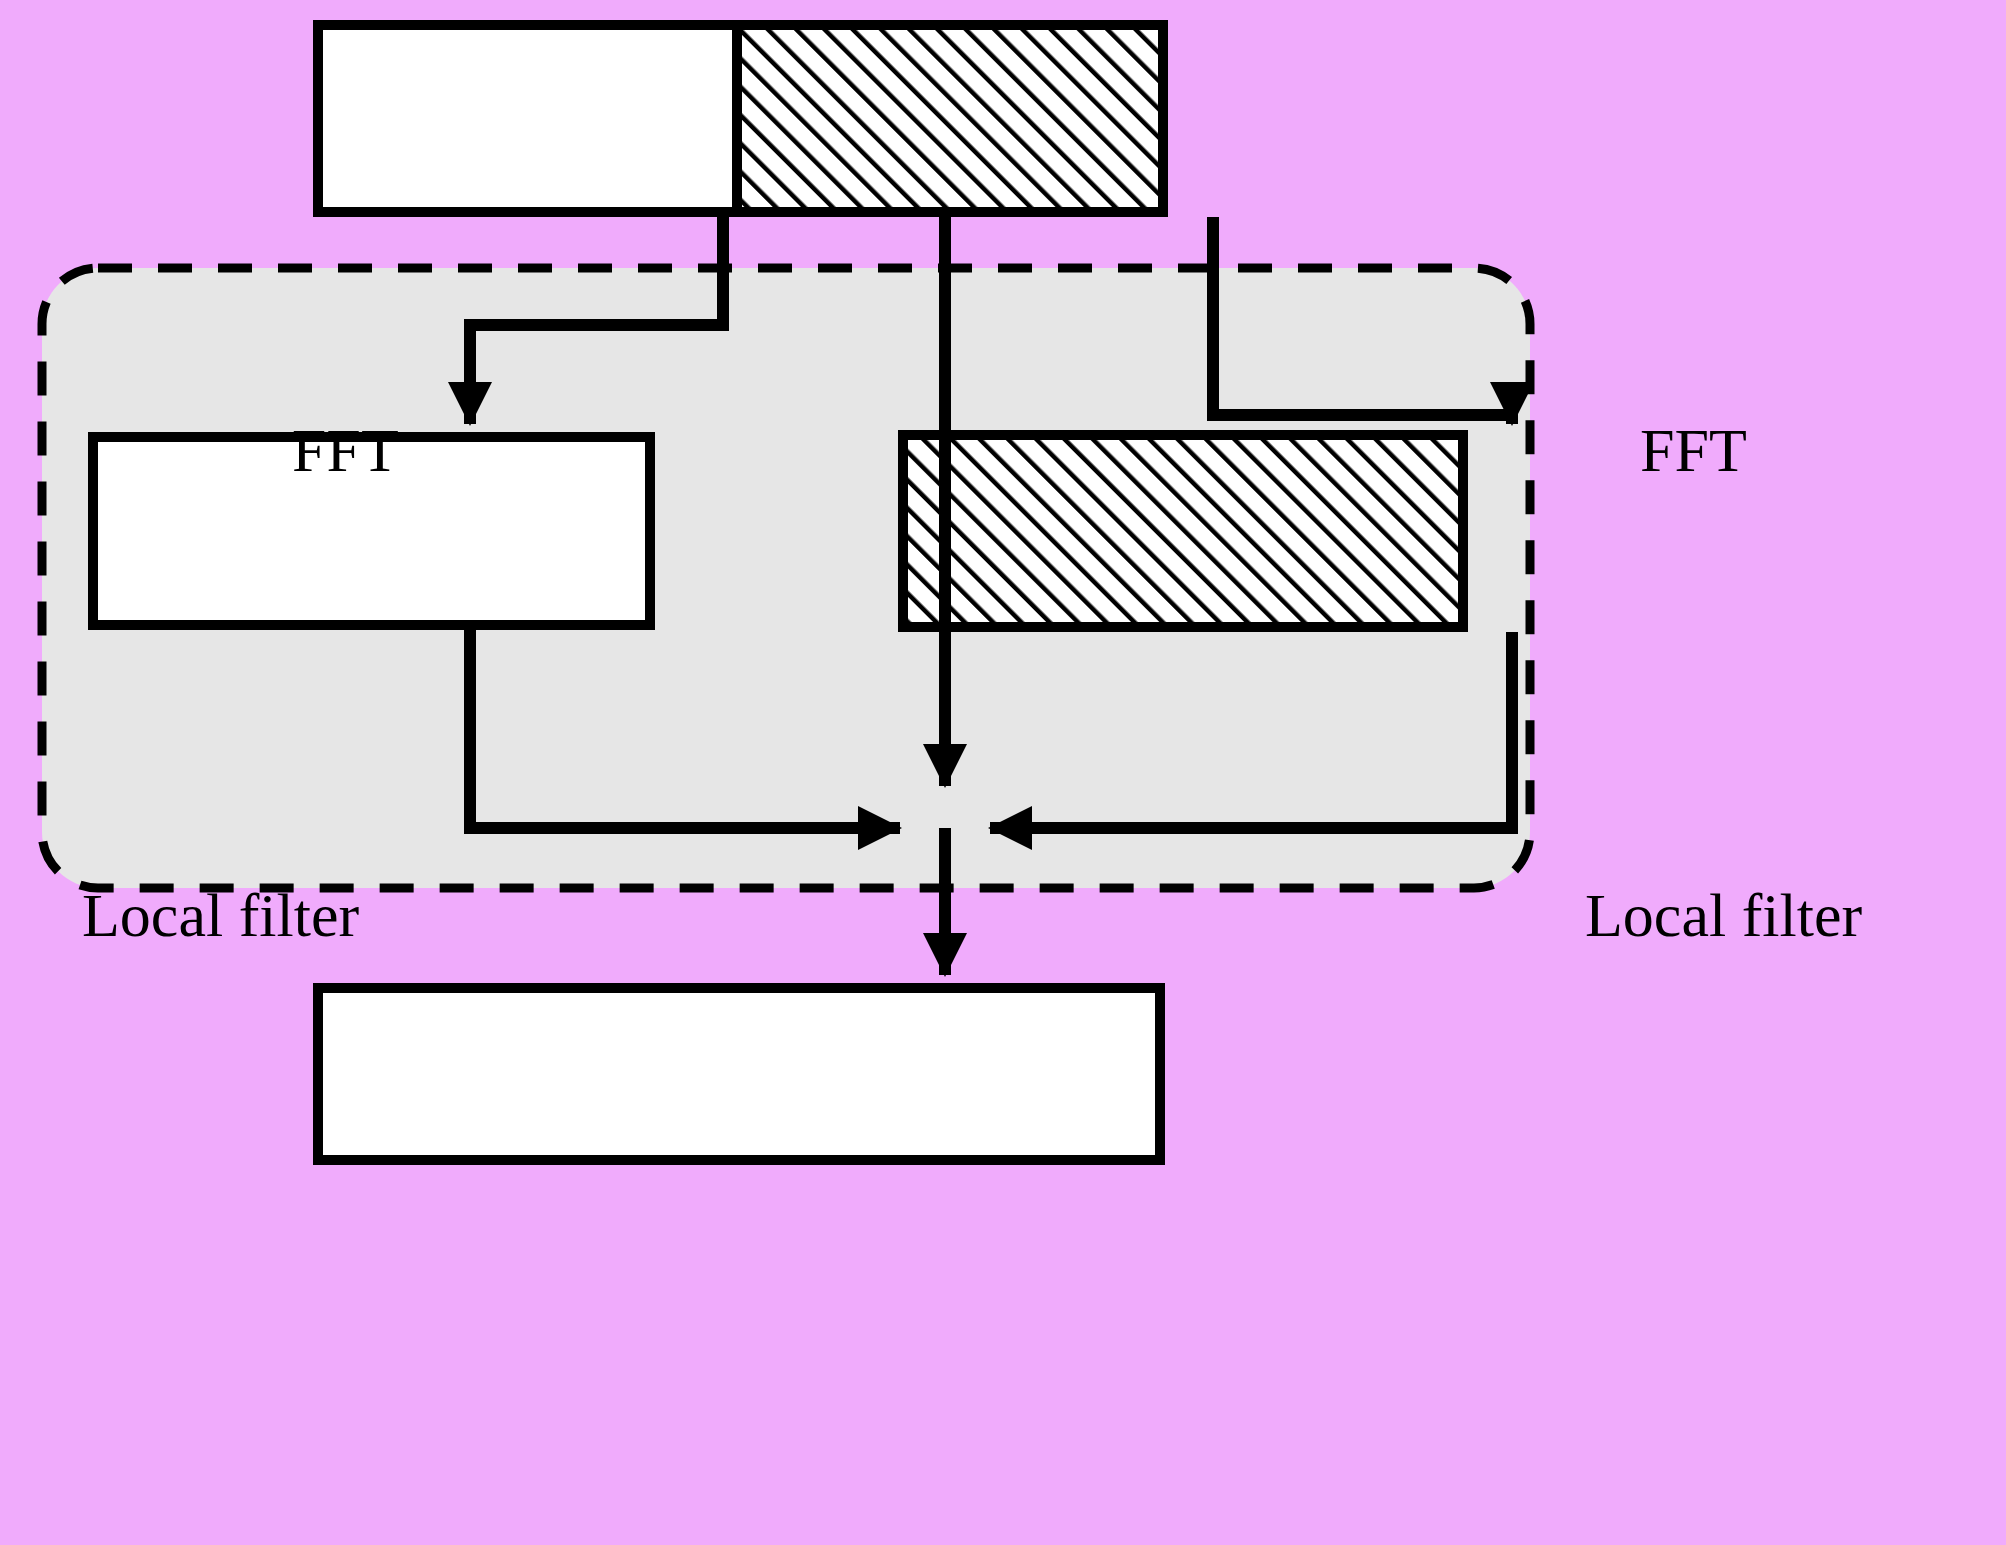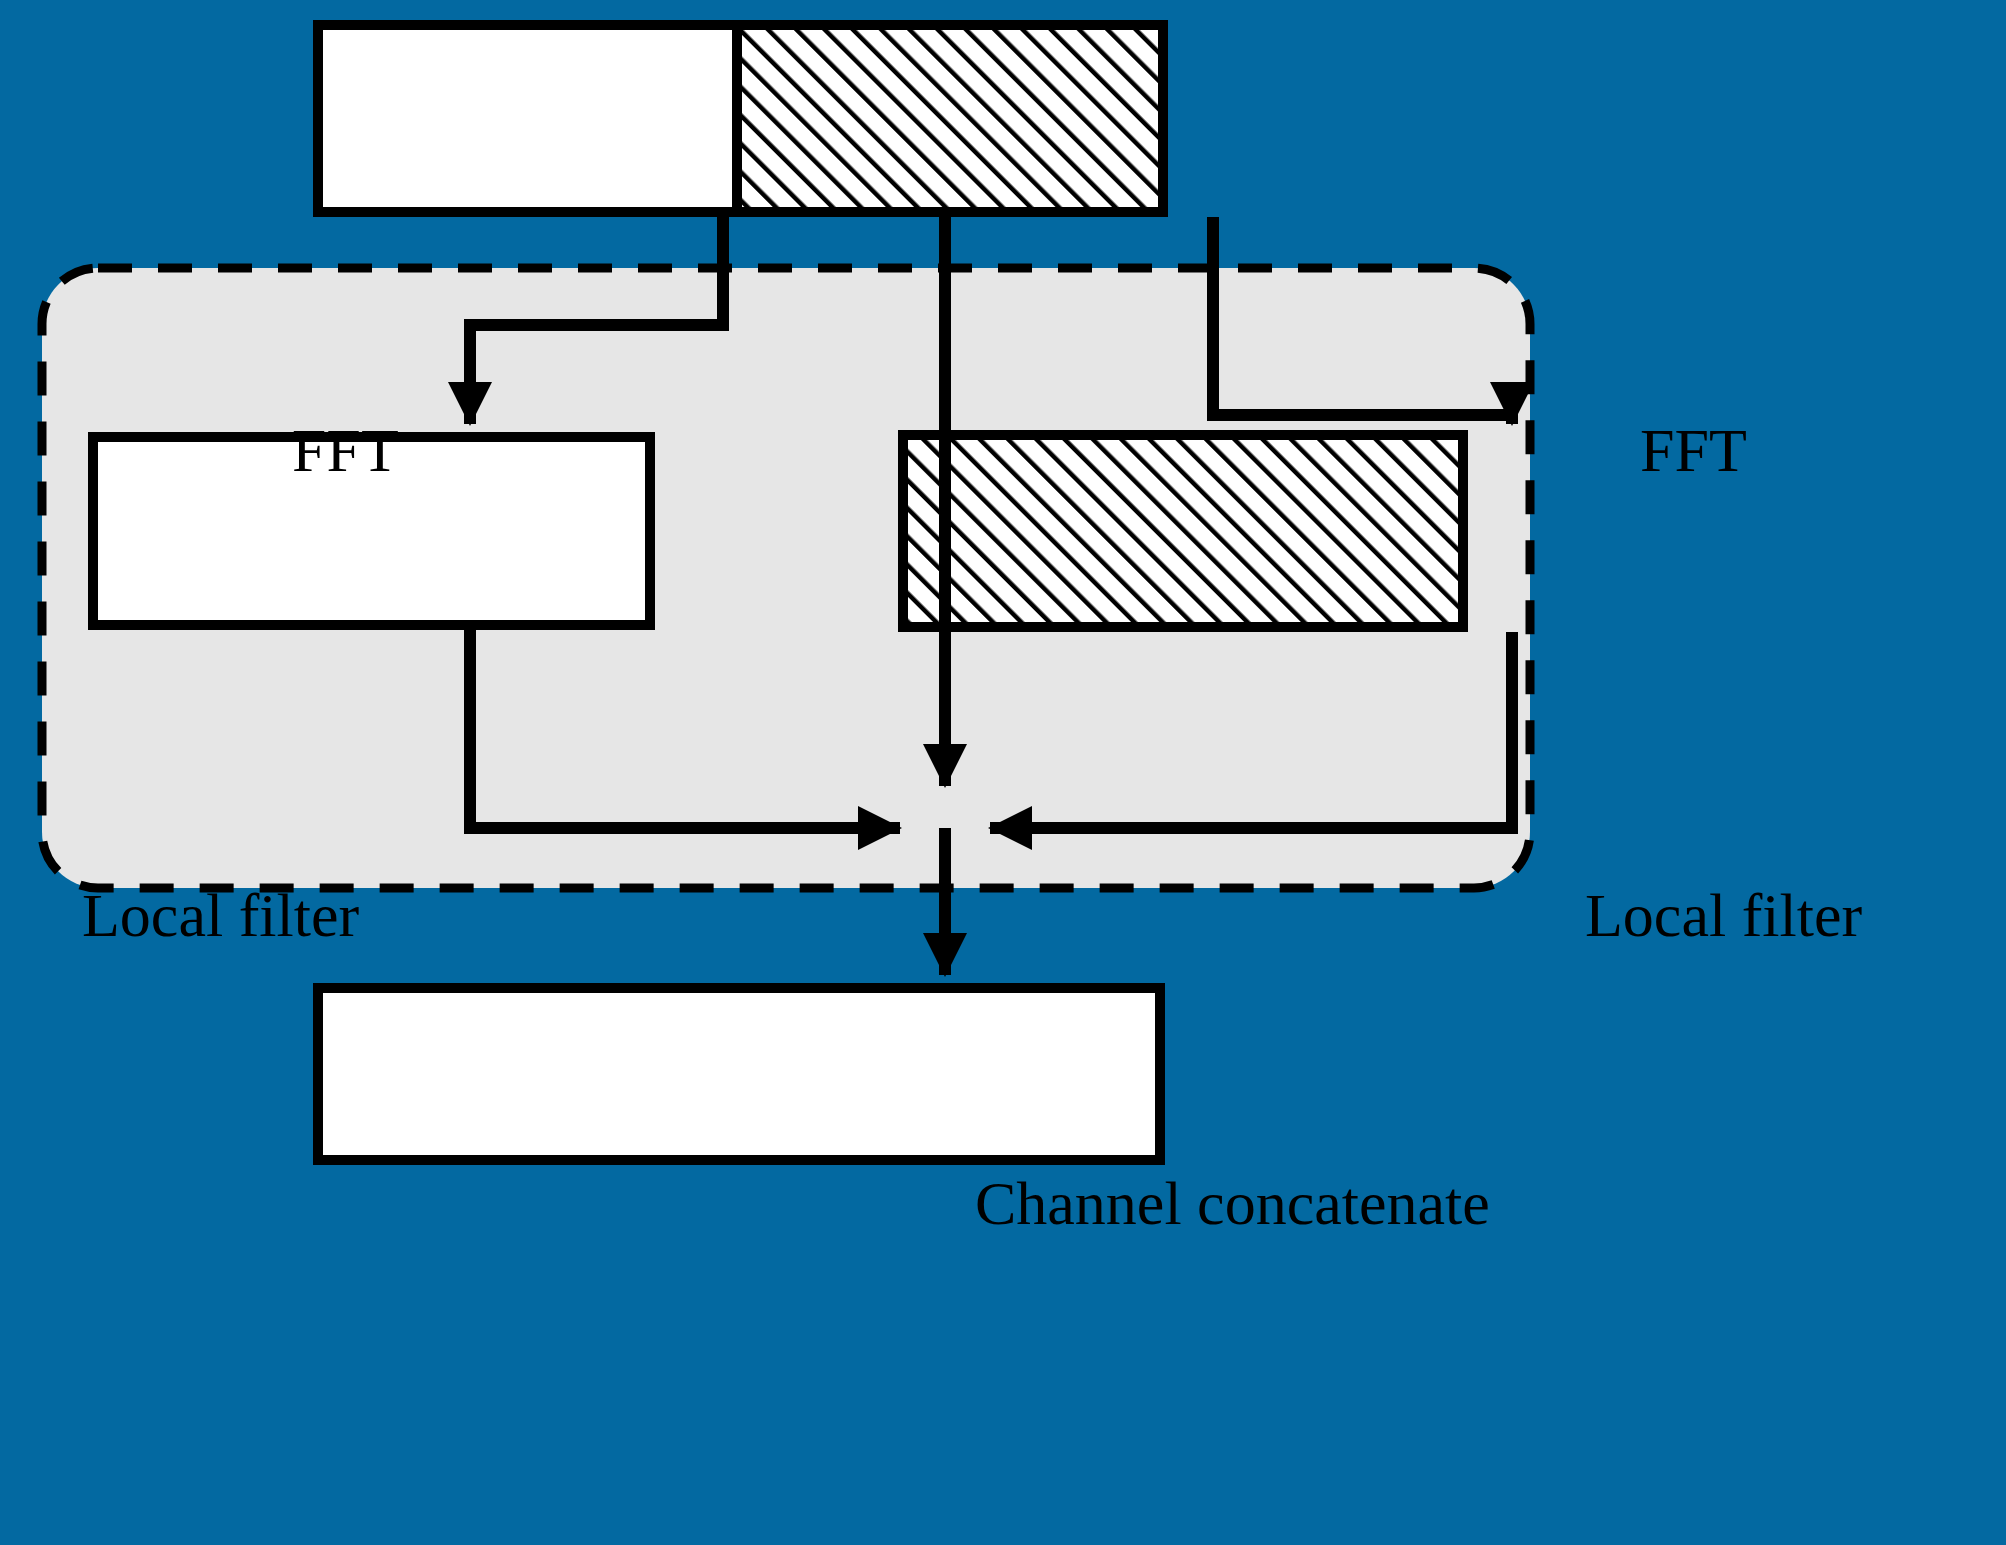--- a/index.html
+++ b/index.html
@@ -1,18 +1,18 @@
 <!DOCTYPE html>
 <html><head>
 <meta charset="utf-8">
 <style>
   html,body{margin:0;padding:0;background:#ffffff;}
   body{width:2006px;height:1545px;overflow:hidden;
        font-family:"Liberation Serif","DejaVu Serif",serif;}
-  #stage{position:relative;width:2006px;height:1545px;background:#0369a1;}
+  #stage{position:relative;width:2006px;height:1545px;background:#f0abfc;}
   svg#diagram{position:absolute;left:0;top:0;width:2006px;height:1545px;display:block;}
   .lbl{position:absolute;color:#000;white-space:nowrap;
        font-family:"Liberation Serif","DejaVu Serif",serif;font-weight:400;}
   #label-fft-left{left:292px;top:415px;font-size:62px;}
   #label-fft-right{left:1640px;top:415px;font-size:62px;}
   #label-local-filter-left{left:82px;top:880px;font-size:62px;}
   #label-local-filter-right{left:1585px;top:880px;font-size:62px;}
   #label-channel-concatenate{left:975px;top:1168px;font-size:62px;}
 </style>
 </head>
@@ -82,15 +82,14 @@
   </svg>
 
   <div class="lbl" id="label-fft-left">FFT</div>
 
   <div class="lbl" id="label-fft-right">FFT</div>
 
   <div class="lbl" id="label-local-filter-left">Local filter</div>
 
   <div class="lbl" id="label-local-filter-right">Local filter</div>
 
-  <div class="lbl" id="label-channel-concatenate">Channel concatenate</div>
 
 </div>
 
 </body></html>

